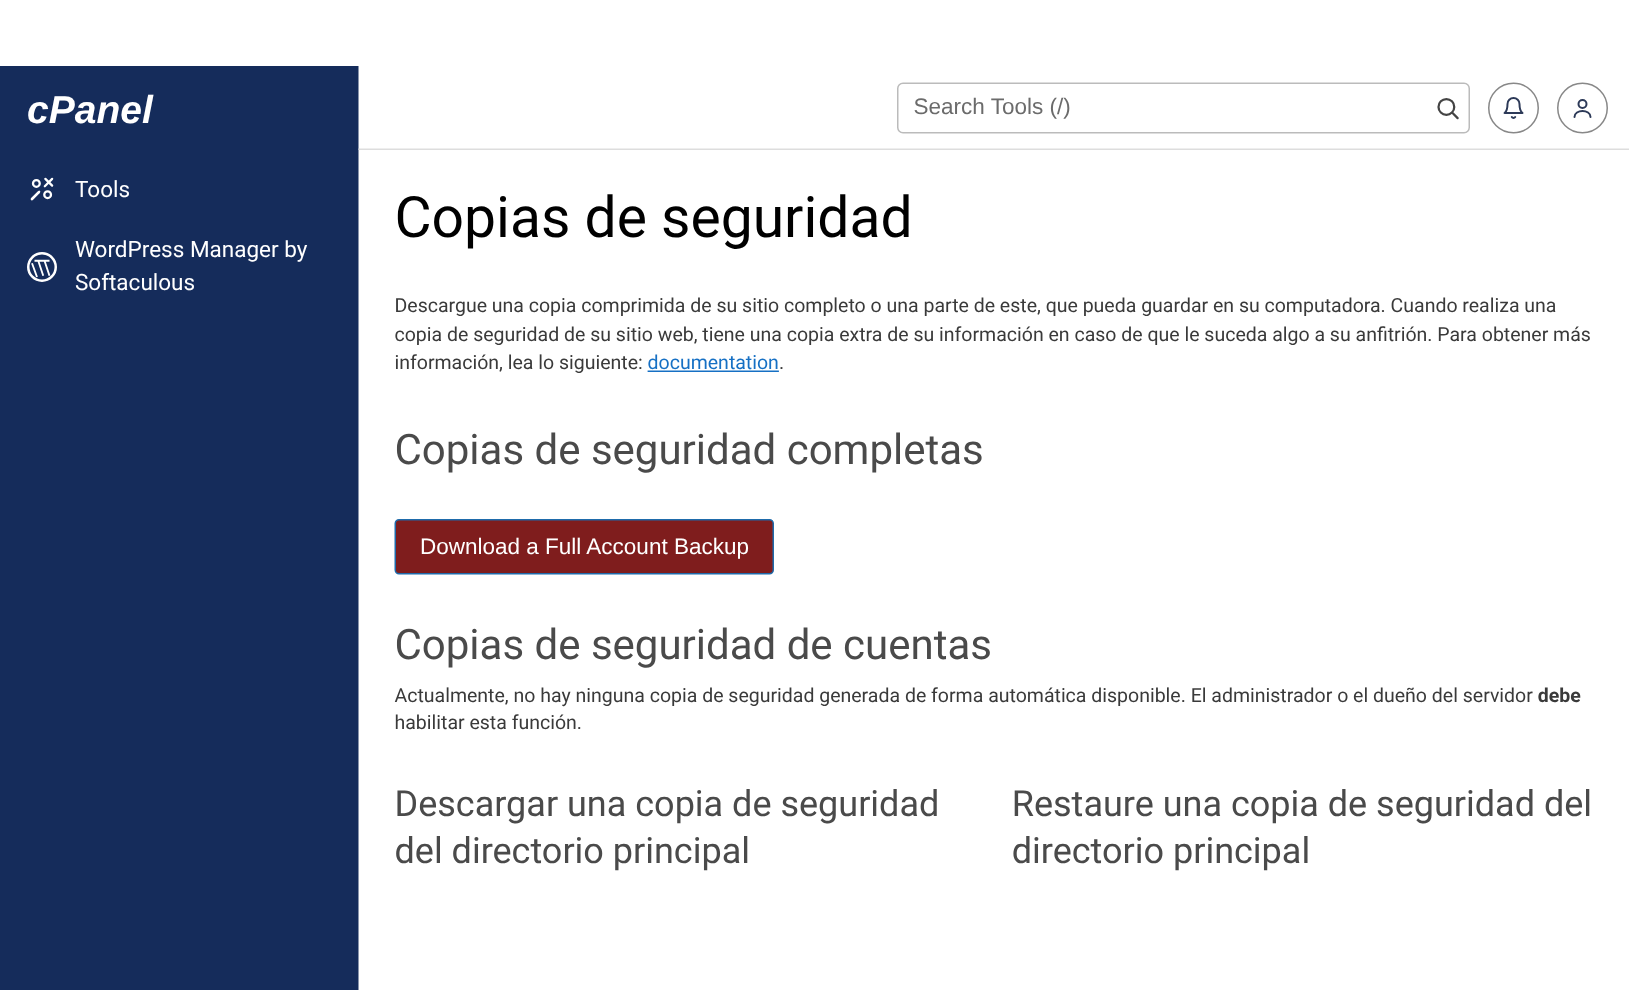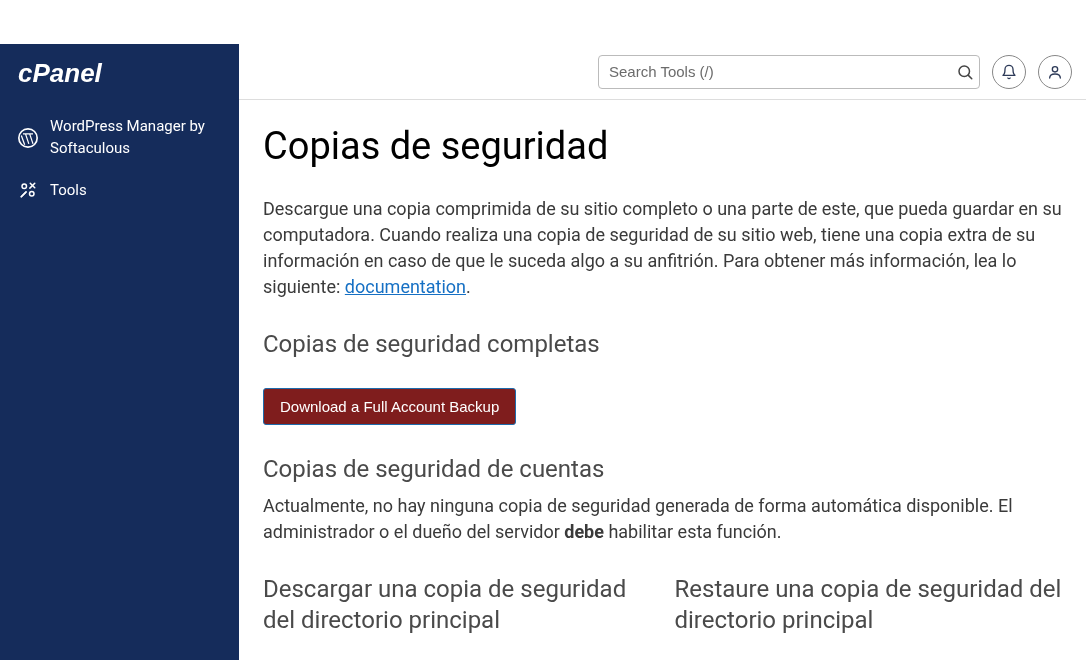--- a/index.html
+++ b/index.html
@@ -101,35 +101,35 @@
   overflow-y: auto;
   padding: 24px 24px 0 24px;
 }
 h1 {
   font-size: 38px;
   font-weight: 400;
   color: #000000;
   margin-bottom: 28px;
 }
 h2 {
-  font-size: 24px;
+  font-size: 28px;
   font-weight: 400;
   color: #4a4a4a;
   margin-top: 30px;
   margin-bottom: 10px;
 }
 h3 {
   font-size: 24px;
   font-weight: 400;
   color: #4a4a4a;
   margin-top: 22px;
   line-height: 1.3;
 }
 p {
-  font-size: 18px;
+  font-size: 13px;
   line-height: 1.45;
   color: #3a3a3a;
 }
 a.inline-link {
   color: #1670c4;
   text-decoration: underline;
 }
 .btn-primary {
   display: inline-block;
   background: #7f1d1d;
@@ -152,41 +152,41 @@
 </head>
 <body>
 
 <div class="layout">
   <aside class="sidebar">
     <div class="logo">
       <svg width="120" height="30" viewBox="0 0 120 30">
         <text x="0" y="24" fill="#fff" font-family="Arial" font-size="26" font-weight="800" font-style="italic">cPanel</text>
       </svg>
     </div>
-    <div class="nav-item nav-multiline">
-      <span class="nav-icon">
-        <svg width="20" height="20" viewBox="0 0 24 24" fill="#fff">
-          <circle cx="12" cy="12" r="11" fill="none" stroke="#fff" stroke-width="2"></circle>
-          <path d="M4 9l4 11M9 7l4 12M14 7l4 12M6 7h12" stroke="#fff" stroke-width="1.5" fill="none"></path>
-        </svg>
-      </span>
-      <span class="nav-label">WordPress Manager by Softaculous</span>
-    </div>
     <div class="nav-item">
       <span class="nav-icon">
         <svg width="18" height="18" viewBox="0 0 24 24" fill="none" stroke="#fff" stroke-width="2" stroke-linecap="round" stroke-linejoin="round">
           <path d="M3 21l6-6"></path>
             <path d="M15 3l6 6"></path>
             <path d="M14.5 9.5L21 3"></path>
             <path d="M3 21l6.5-6.5"></path>
           <circle cx="7" cy="7" r="3"></circle>
             <circle cx="17" cy="17" r="3"></circle>
         </svg>
       </span>
       <span class="nav-label">Tools</span>
+    </div>
+    <div class="nav-item nav-multiline">
+      <span class="nav-icon">
+        <svg width="20" height="20" viewBox="0 0 24 24" fill="#fff">
+          <circle cx="12" cy="12" r="11" fill="none" stroke="#fff" stroke-width="2"></circle>
+          <path d="M4 9l4 11M9 7l4 12M14 7l4 12M6 7h12" stroke="#fff" stroke-width="1.5" fill="none"></path>
+        </svg>
+      </span>
+      <span class="nav-label">WordPress Manager by Softaculous</span>
     </div>
   </aside>
 
   <main class="main">
     <div class="topbar">
       <div class="search-wrap">
         <input class="search-input" type="text" placeholder="Search Tools (/)" style="">
         <span class="search-icon-btn">
           <svg width="18" height="18" viewBox="0 0 24 24" fill="none" stroke="currentColor" stroke-width="2" stroke-linecap="round">
             <circle cx="11" cy="11" r="7"></circle>

